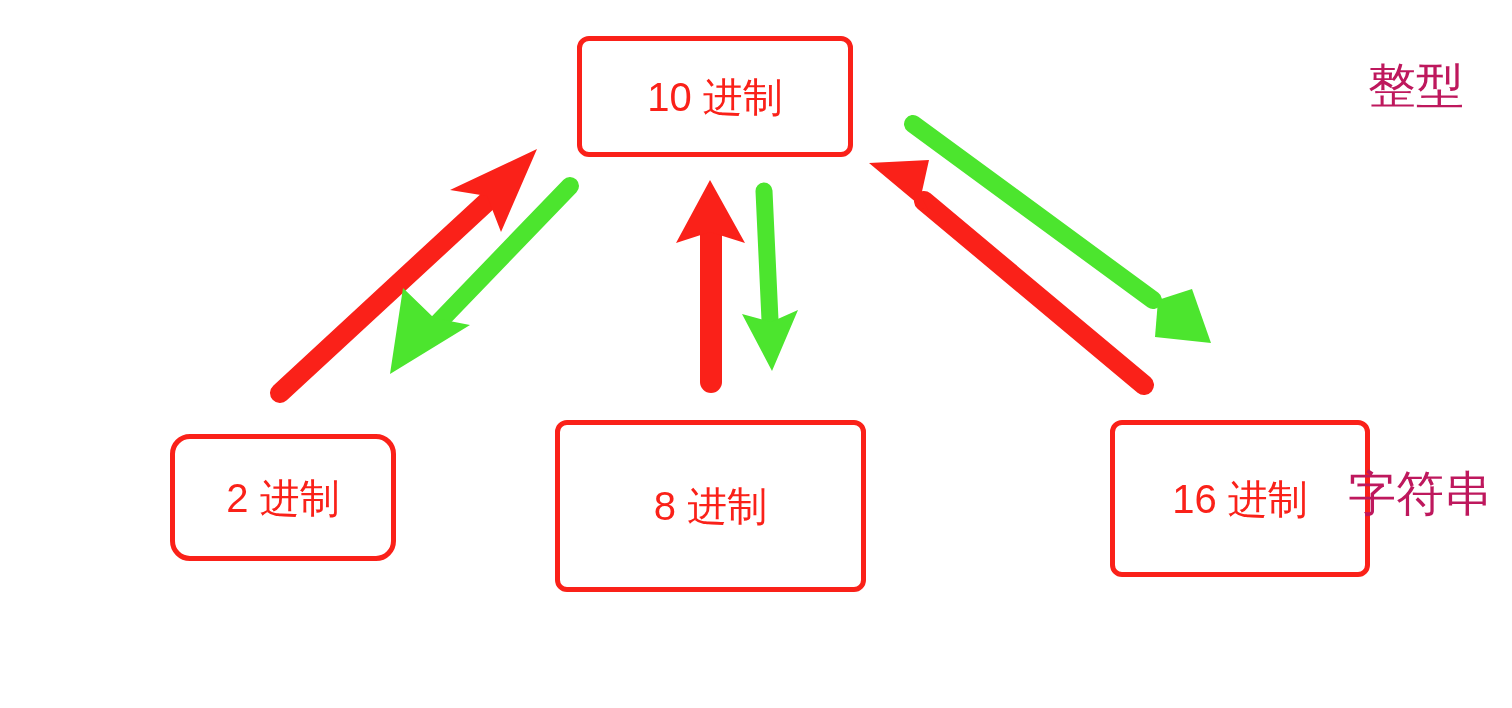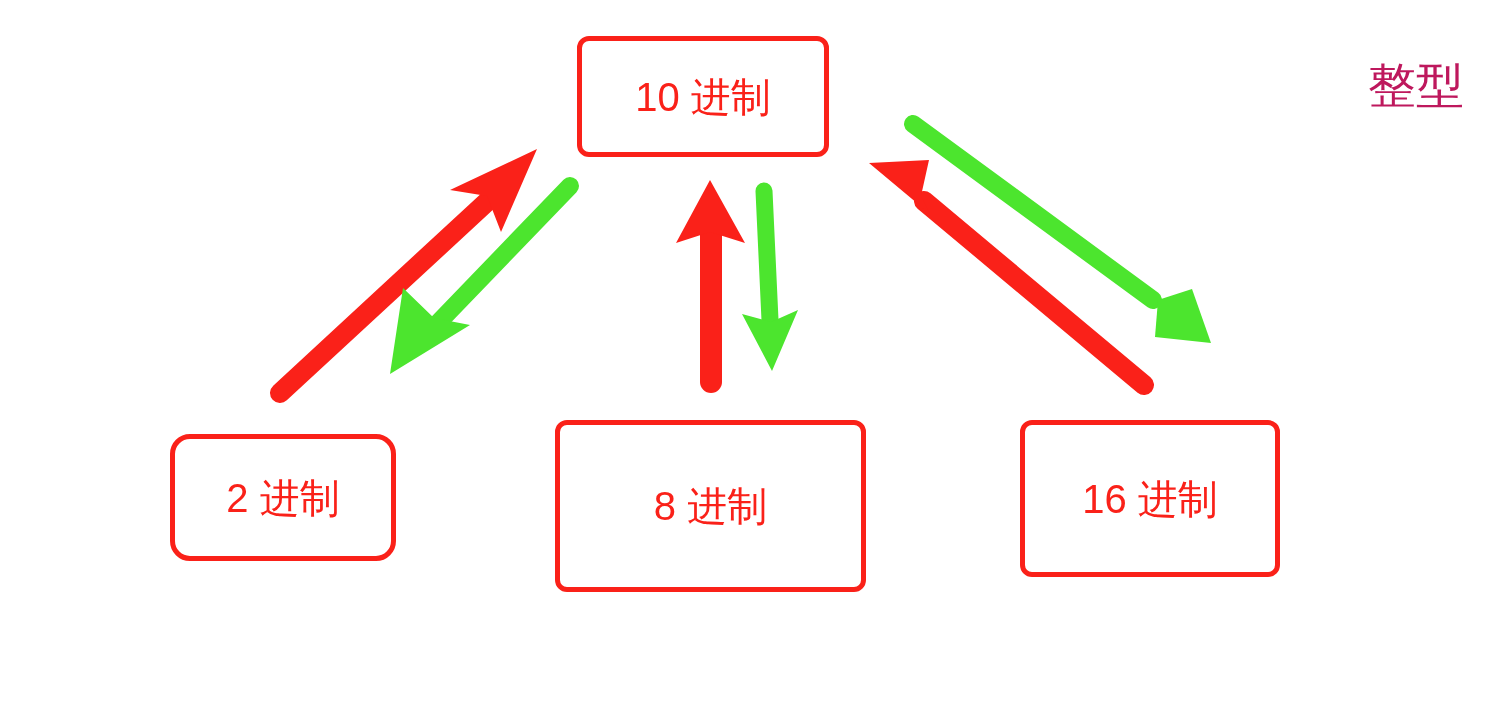--- a/index.html
+++ b/index.html
@@ -84,32 +84,33 @@
       <path d="M 1144 385 L 924 201" stroke="#fa2119" stroke-width="20" stroke-linecap="round" fill="none"></path>
       <path d="M 869 163 L 930 214 L 921 196 L 929 160 Z" fill="#fa2119"></path>
     </g>
 
     <g>
       <path d="M 913 124 L 1153 300" stroke="#4ce52e" stroke-width="18" stroke-linecap="round" fill="none"></path>
       <path d="M 1211 343 L 1155 337 L 1158 300 L 1192 289 Z" fill="#4ce52e"></path>
     </g>
   </svg>
 
-  <div class="node-box" style="left:577px; top:36px; width:252px; height:121px;">
+  <div class="node-box" style="left:577px; top:36px; width:276px; height:121px;">
     <span class="node-label">10 进制</span>
   </div>
 
   <div class="node-box" style="left:170px; top:434px; width:226px; height:127px;border-radius:20px;">
     <span class="node-label">2 进制</span>
   </div>
 
   <div class="node-box" style="left:555px; top:420px; width:311px; height:172px;">
     <span class="node-label">8 进制</span>
   </div>
 
-  <div class="node-box" style="left:1020px; top:420px; width:260px; height:157px;">
+  <div class="node-box" style="left:1110px; top:420px; width:260px; height:157px;">
     <span class="node-label">16 进制</span>
   </div>
 
   <div class="side-label" style="left:1368px; top:62px;">整型</div>
 
+  <div class="side-label" style="left:1348px; top:470px;">字符串</div>
 
 </div>
 
 </body></html>

